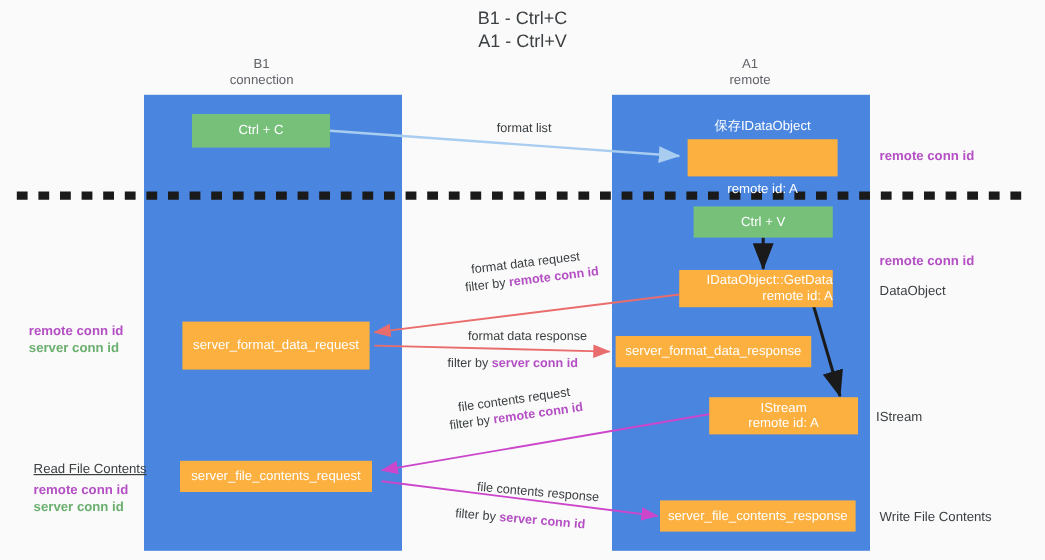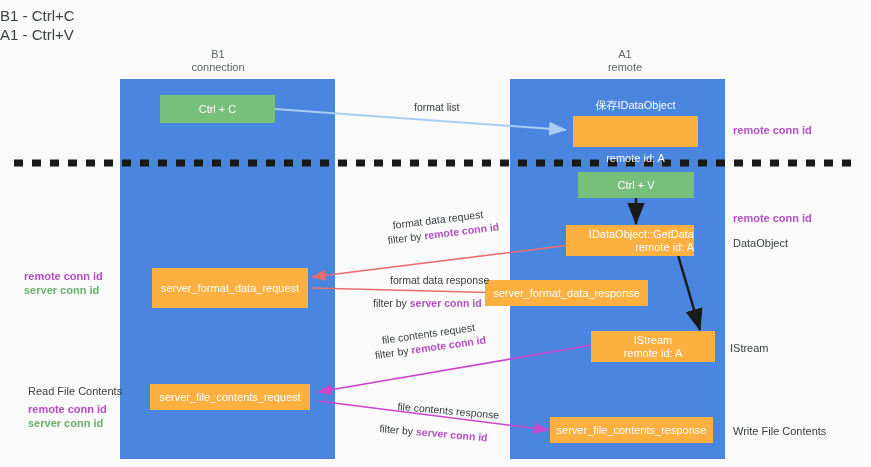--- a/index.html
+++ b/index.html
@@ -2,21 +2,21 @@
 <html><head>
 <meta charset="utf-8">
 <style>
   html,body{margin:0;padding:0;background:#fafafa;}
   body{width:871px;height:467px;position:relative;overflow:hidden;
        font-family:"Liberation Sans","DejaVu Sans",sans-serif;color:#3c4043;}
   .canvas{position:absolute;inset:0;}
   .abs{position:absolute;}
 
   
-  #title{left:0;right:0;top:6px;text-align:left;font-size:15px;line-height:19px;color:#3c4043;}
+  #title{left:0;right:0;top:6px;text-align:center;font-size:15px;line-height:19px;color:#3c4043;}
 
   
   .colhead{font-size:11px;line-height:13px;text-align:center;color:#5f6368;}
 
   
   .lane{background:#4a86e0;}
 
   
   .node{box-sizing:border-box;display:flex;flex-direction:column;align-items:center;
         justify-content:center;text-align:center;color:#ffffff;font-size:11px;line-height:13px;}
@@ -107,21 +107,21 @@
 
   <div class="abs node orange" style="left:566px;top:225px;width:128px;height:31px;align-items:flex-end;">
     <div>IDataObject::GetData</div>
     <div class="l2">remote id: A</div>
   </div>
 
   <div class="abs node orange" style="left:152px;top:268px;width:156px;height:40px;">
     <div>server_format_data_request</div>
   </div>
 
-  <div class="abs node orange" style="left:485px;top:280px;width:163px;height:26px;">
+  <div class="abs node orange" style="left:513px;top:280px;width:163px;height:26px;">
     <div>server_format_data_response</div>
   </div>
 
   <div class="abs node orange" style="left:591px;top:331px;width:124px;height:31px;">
     <div>IStream</div>
     <div class="l2">remote id: A</div>
   </div>
 
   <div class="abs node orange" style="left:150px;top:384px;width:160px;height:26px;">
     <div>server_file_contents_request</div>
@@ -147,17 +147,17 @@
 
   <div class="abs slab purple" style="left:733px;top:123px;">remote conn id</div>
   <div class="abs slab purple" style="left:733px;top:211px;">remote conn id</div>
   <div class="abs slab black" style="left:733px;top:236px;">DataObject</div>
   <div class="abs slab black" style="left:730px;top:341px;">IStream</div>
   <div class="abs slab black" style="left:733px;top:424px;">Write File Contents</div>
 
   <div class="abs slab purple" style="left:24px;top:269px;">remote conn id</div>
   <div class="abs slab green" style="left:24px;top:283px;">server conn id</div>
 
-  <div class="abs slab black" style="left:28px;top:384px;">Read File Contents</div>
+  <div class="abs slab black" style="left:28px;top:384px;text-decoration:underline;">Read File Contents</div>
   <div class="abs slab purple" style="left:28px;top:402px;">remote conn id</div>
   <div class="abs slab green" style="left:28px;top:416px;">server conn id</div>
 
 </div>
 
 </body></html>

